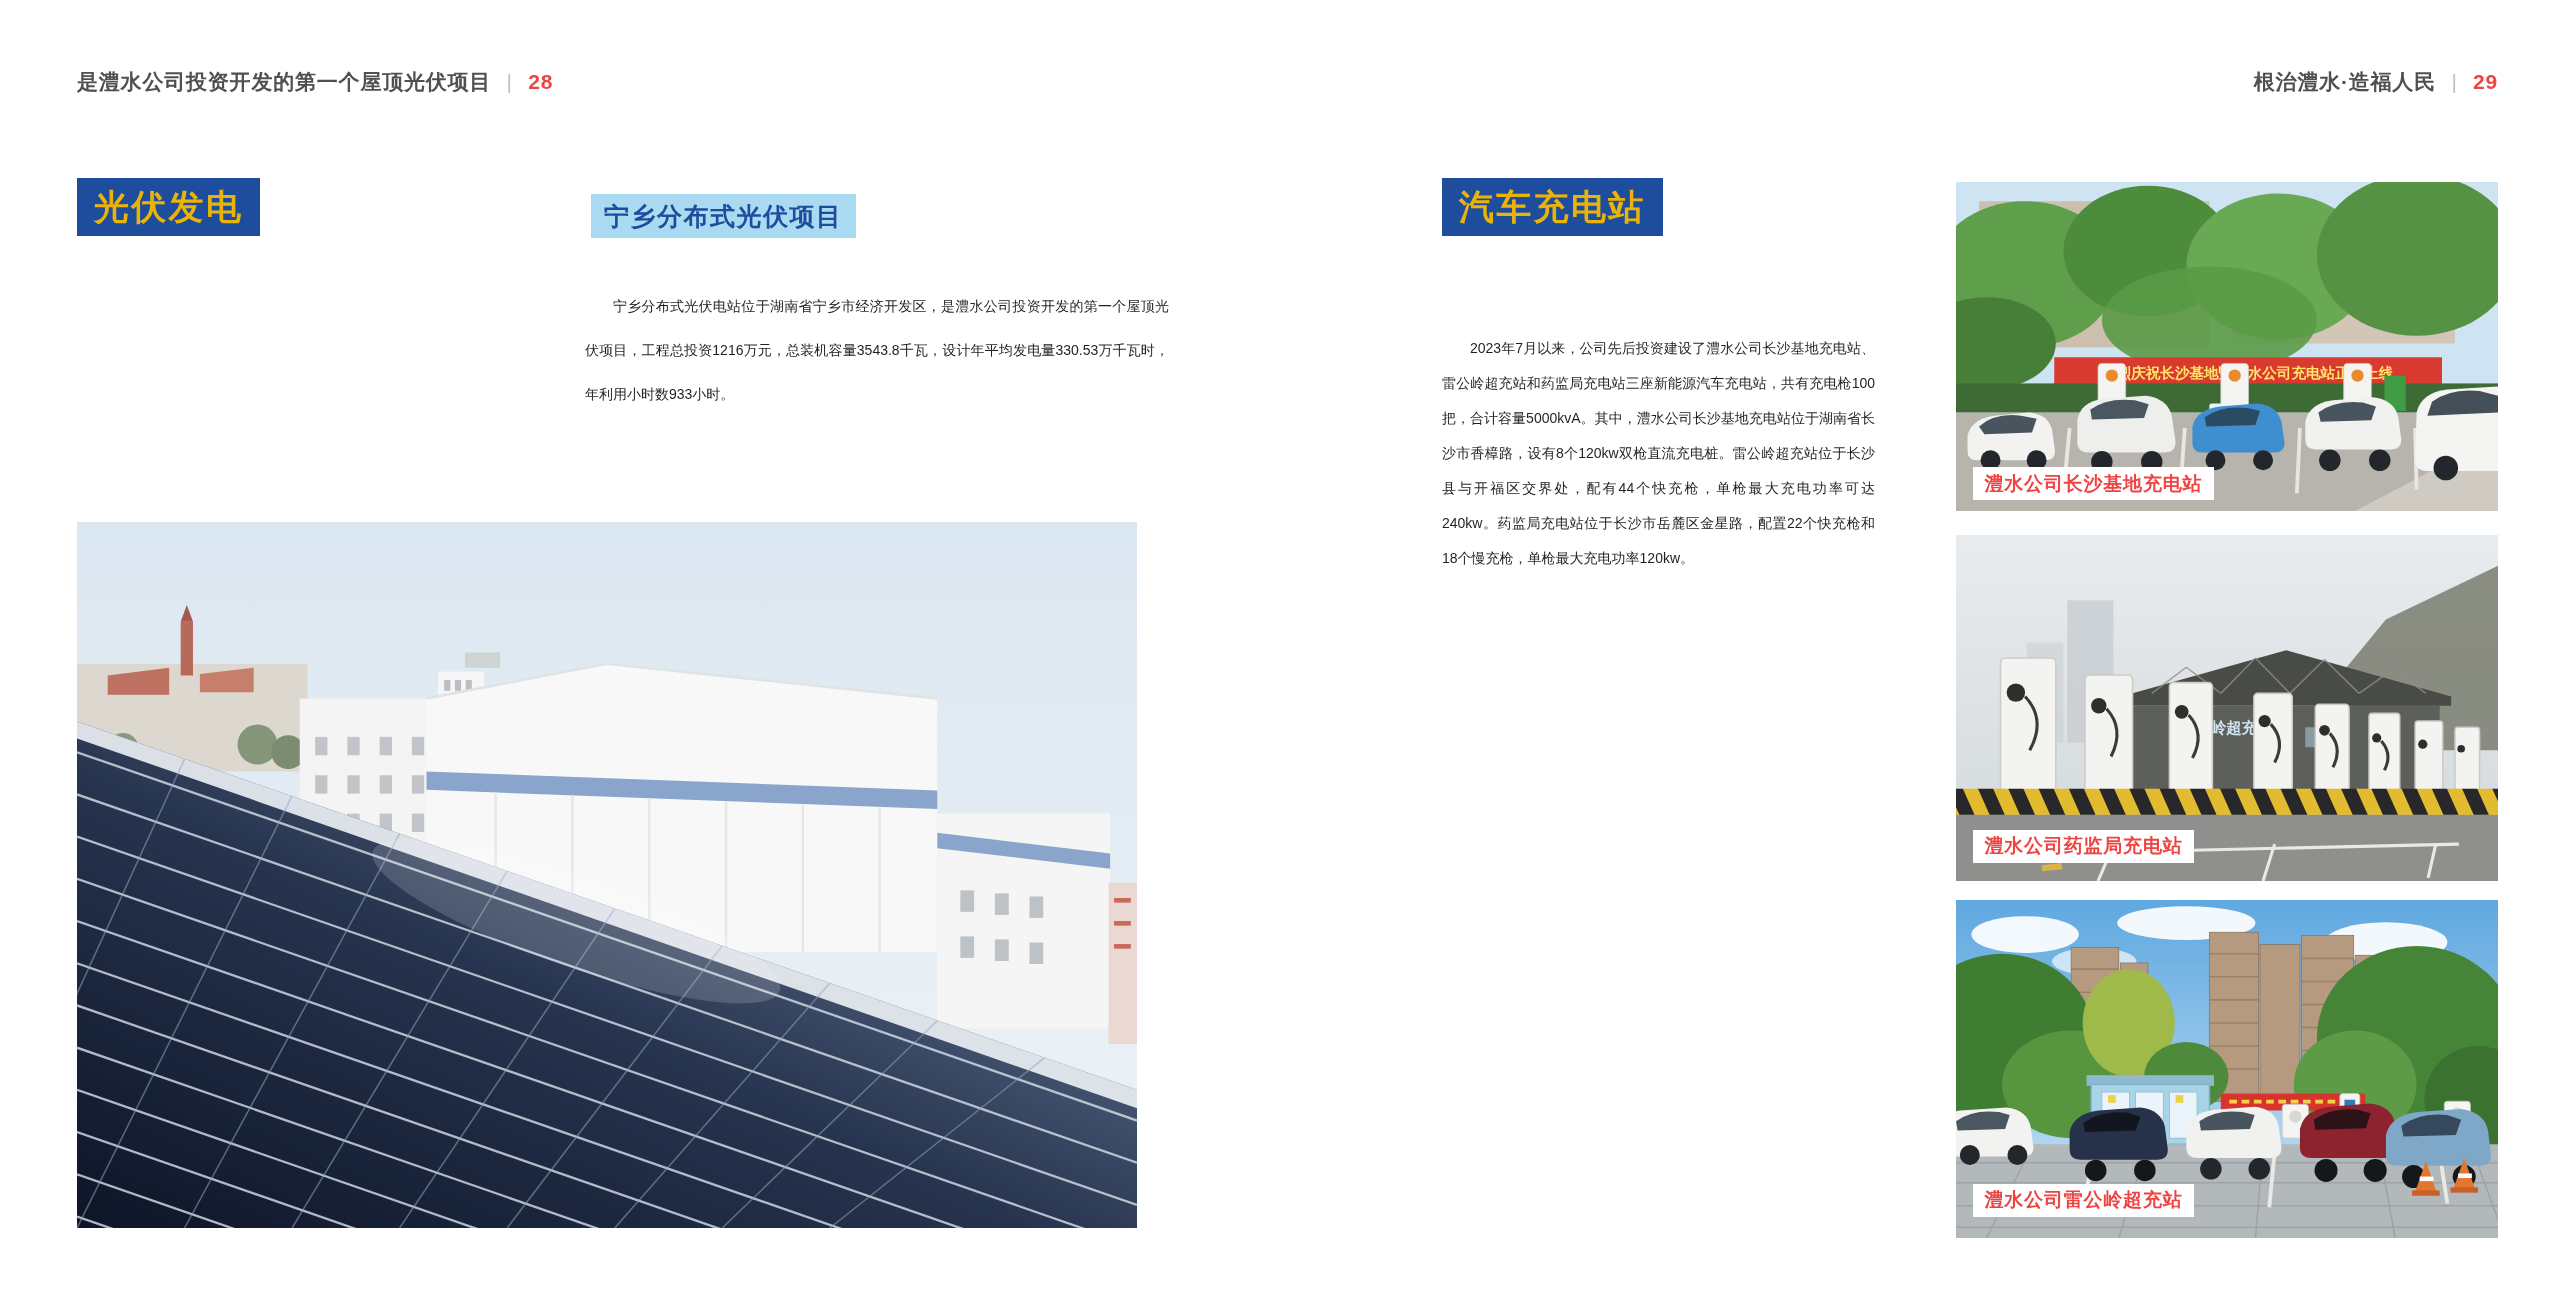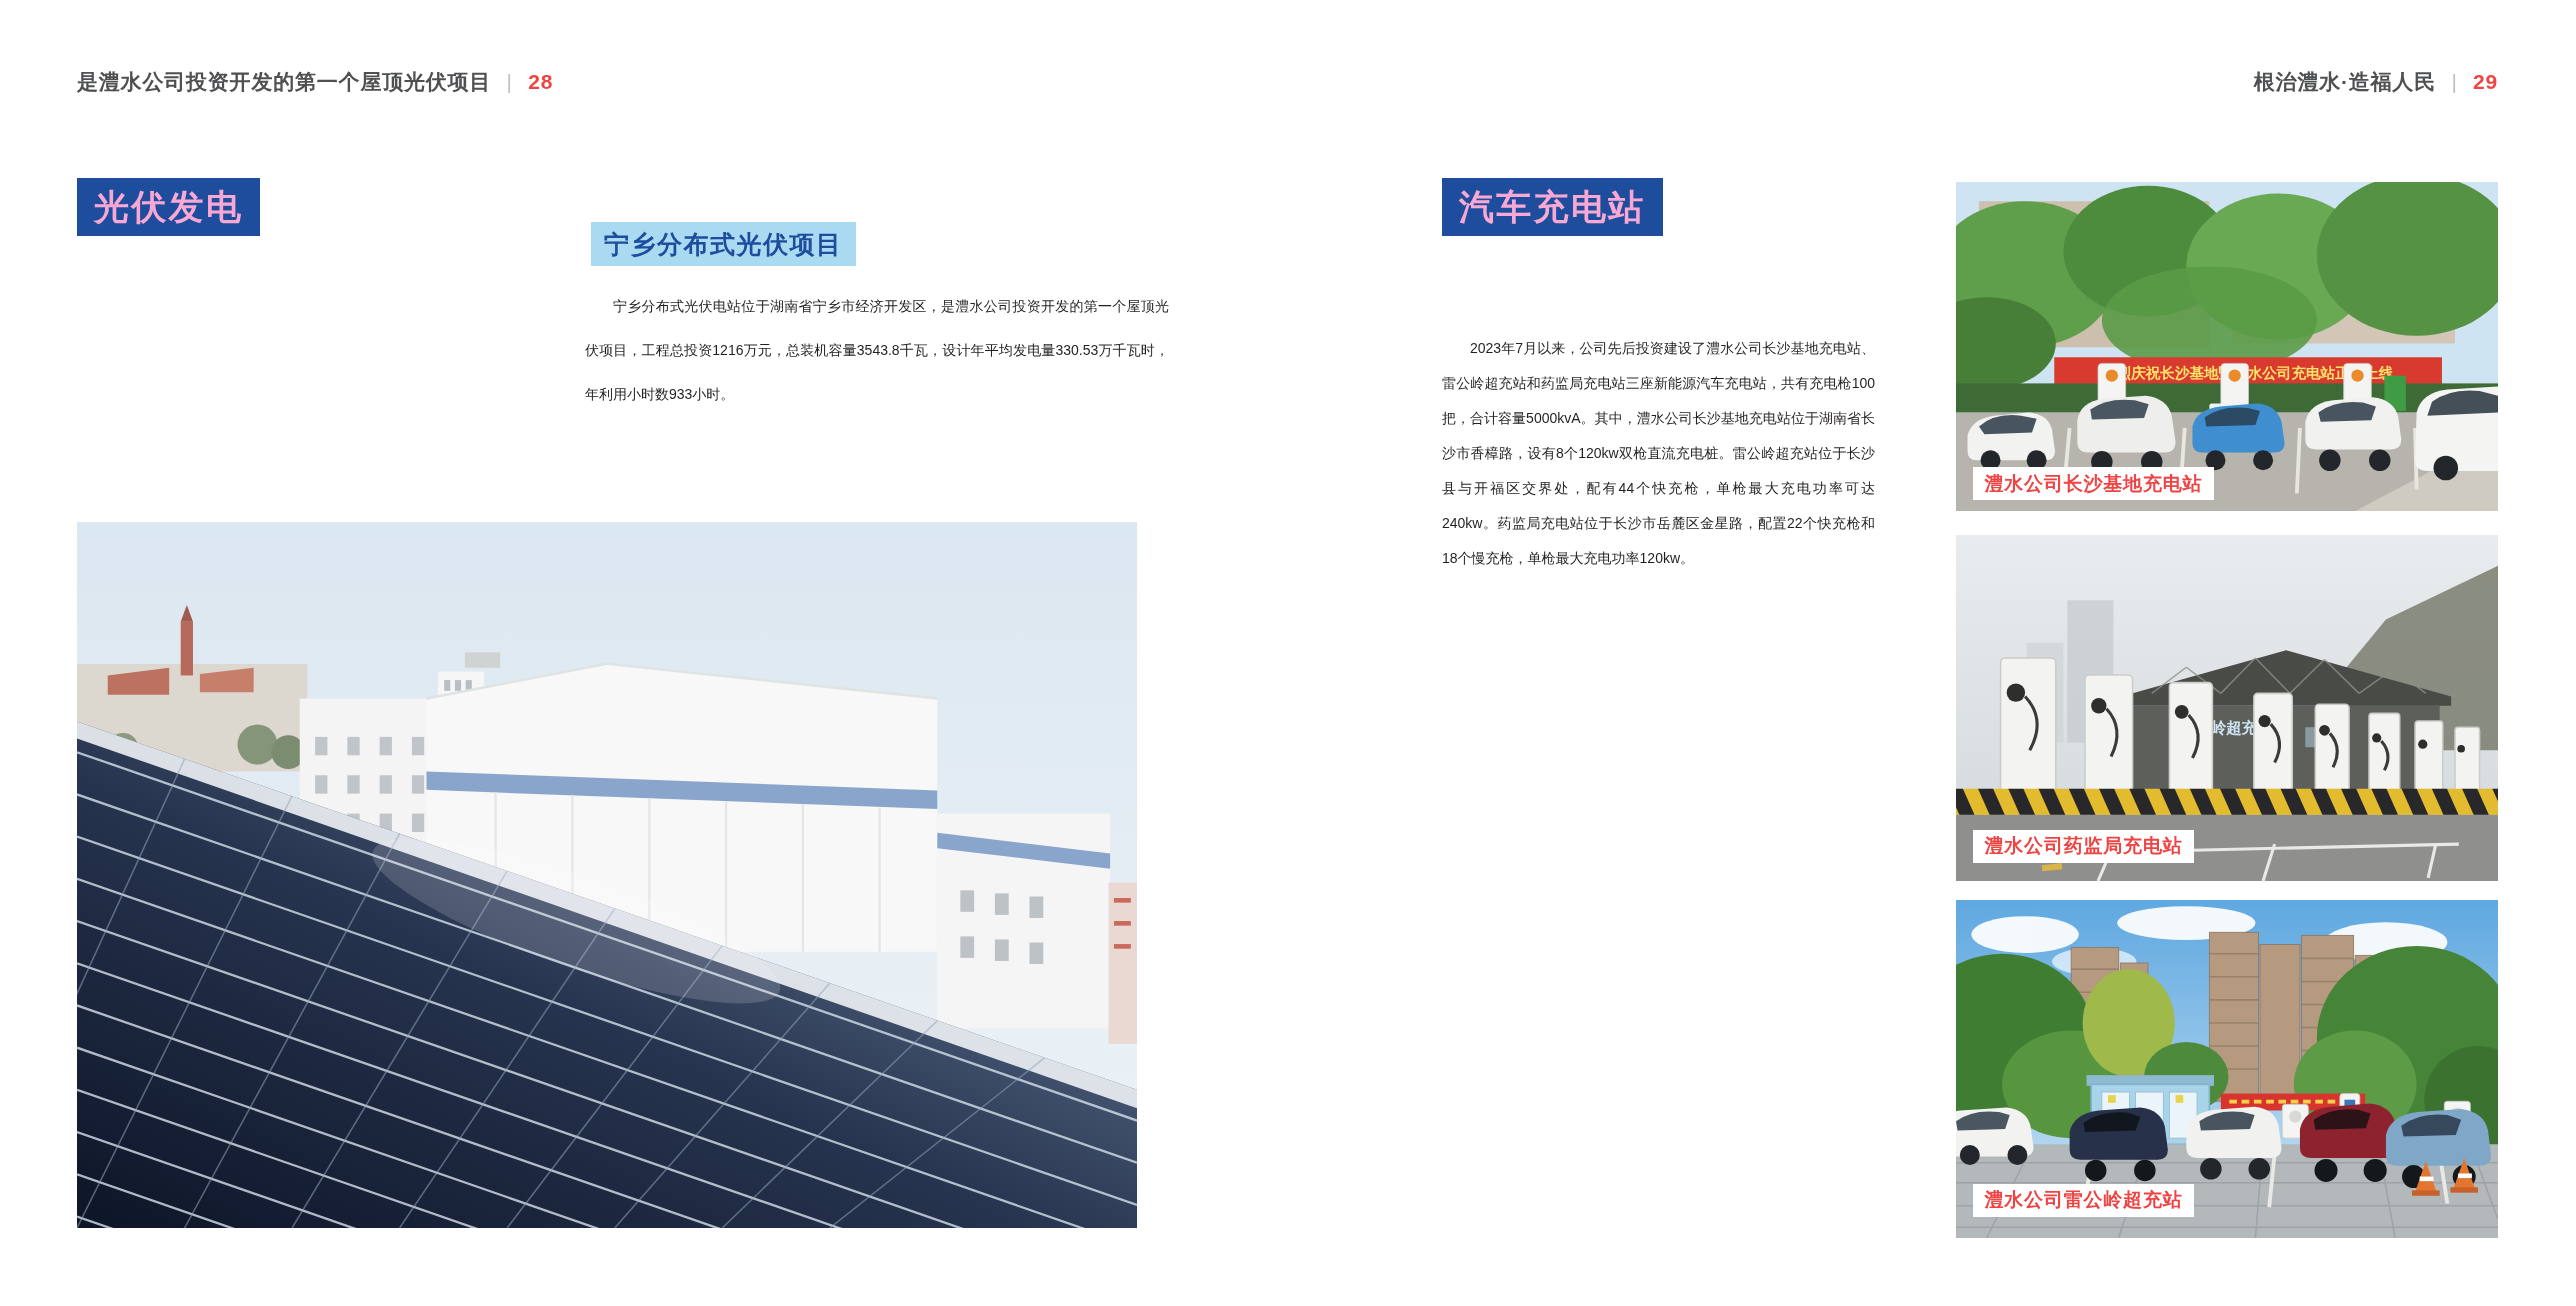--- a/index.html
+++ b/index.html
@@ -8,26 +8,26 @@
   .spread{position:absolute;inset:0;background:#ffffff;}
 
   
   .hdr{position:absolute;top:68px;font-size:21px;font-weight:bold;color:#4f5052;letter-spacing:0.8px;white-space:nowrap;}
   .hdr-left{left:77px;}
   .hdr-right{right:78px;text-align:right;}
   .hdr .div{color:#bfc0c2;font-weight:normal;padding:0 15.4px;}
   .hdr .pg{color:#ef4444;}
 
   
-  .badge-dark{position:absolute;height:58px;line-height:58px;background:#1d4d9c;color:#f9a8d4;
+  .badge-dark{position:absolute;height:58px;line-height:58px;background:#1d4d9c;color:#eab308;
               font-size:35px;font-weight:bold;letter-spacing:2.3px;padding:0 17px;white-space:nowrap;}
   .badge-pv{left:77px;top:178px;}
   .badge-ev{left:1442px;top:178px;}
   .badge-light{position:absolute;left:591px;top:194px;height:44px;line-height:44px;background:#aadaf2;
-               color:#1d4d9c;font-size:25px;font-weight:bold;letter-spacing:1.5px;padding:0 13px;white-space:nowrap;margin-top:28px;}
+               color:#1d4d9c;font-size:25px;font-weight:bold;letter-spacing:1.5px;padding:0 13px;white-space:nowrap;}
 
   
   .para{position:absolute;font-size:14px;color:#231f20;text-align:justify;text-indent:2em;
         font-weight:500;text-justify:inter-ideograph;}
   .para-left{left:585px;top:270px;width:584px;line-height:44px;}
   .para-right{left:1442px;top:317px;width:433px;line-height:35px;}
 
   
   .photo{position:absolute;overflow:hidden;background:#dfe5ea;}
   .photo svg{display:block;width:100%;height:100%;}

